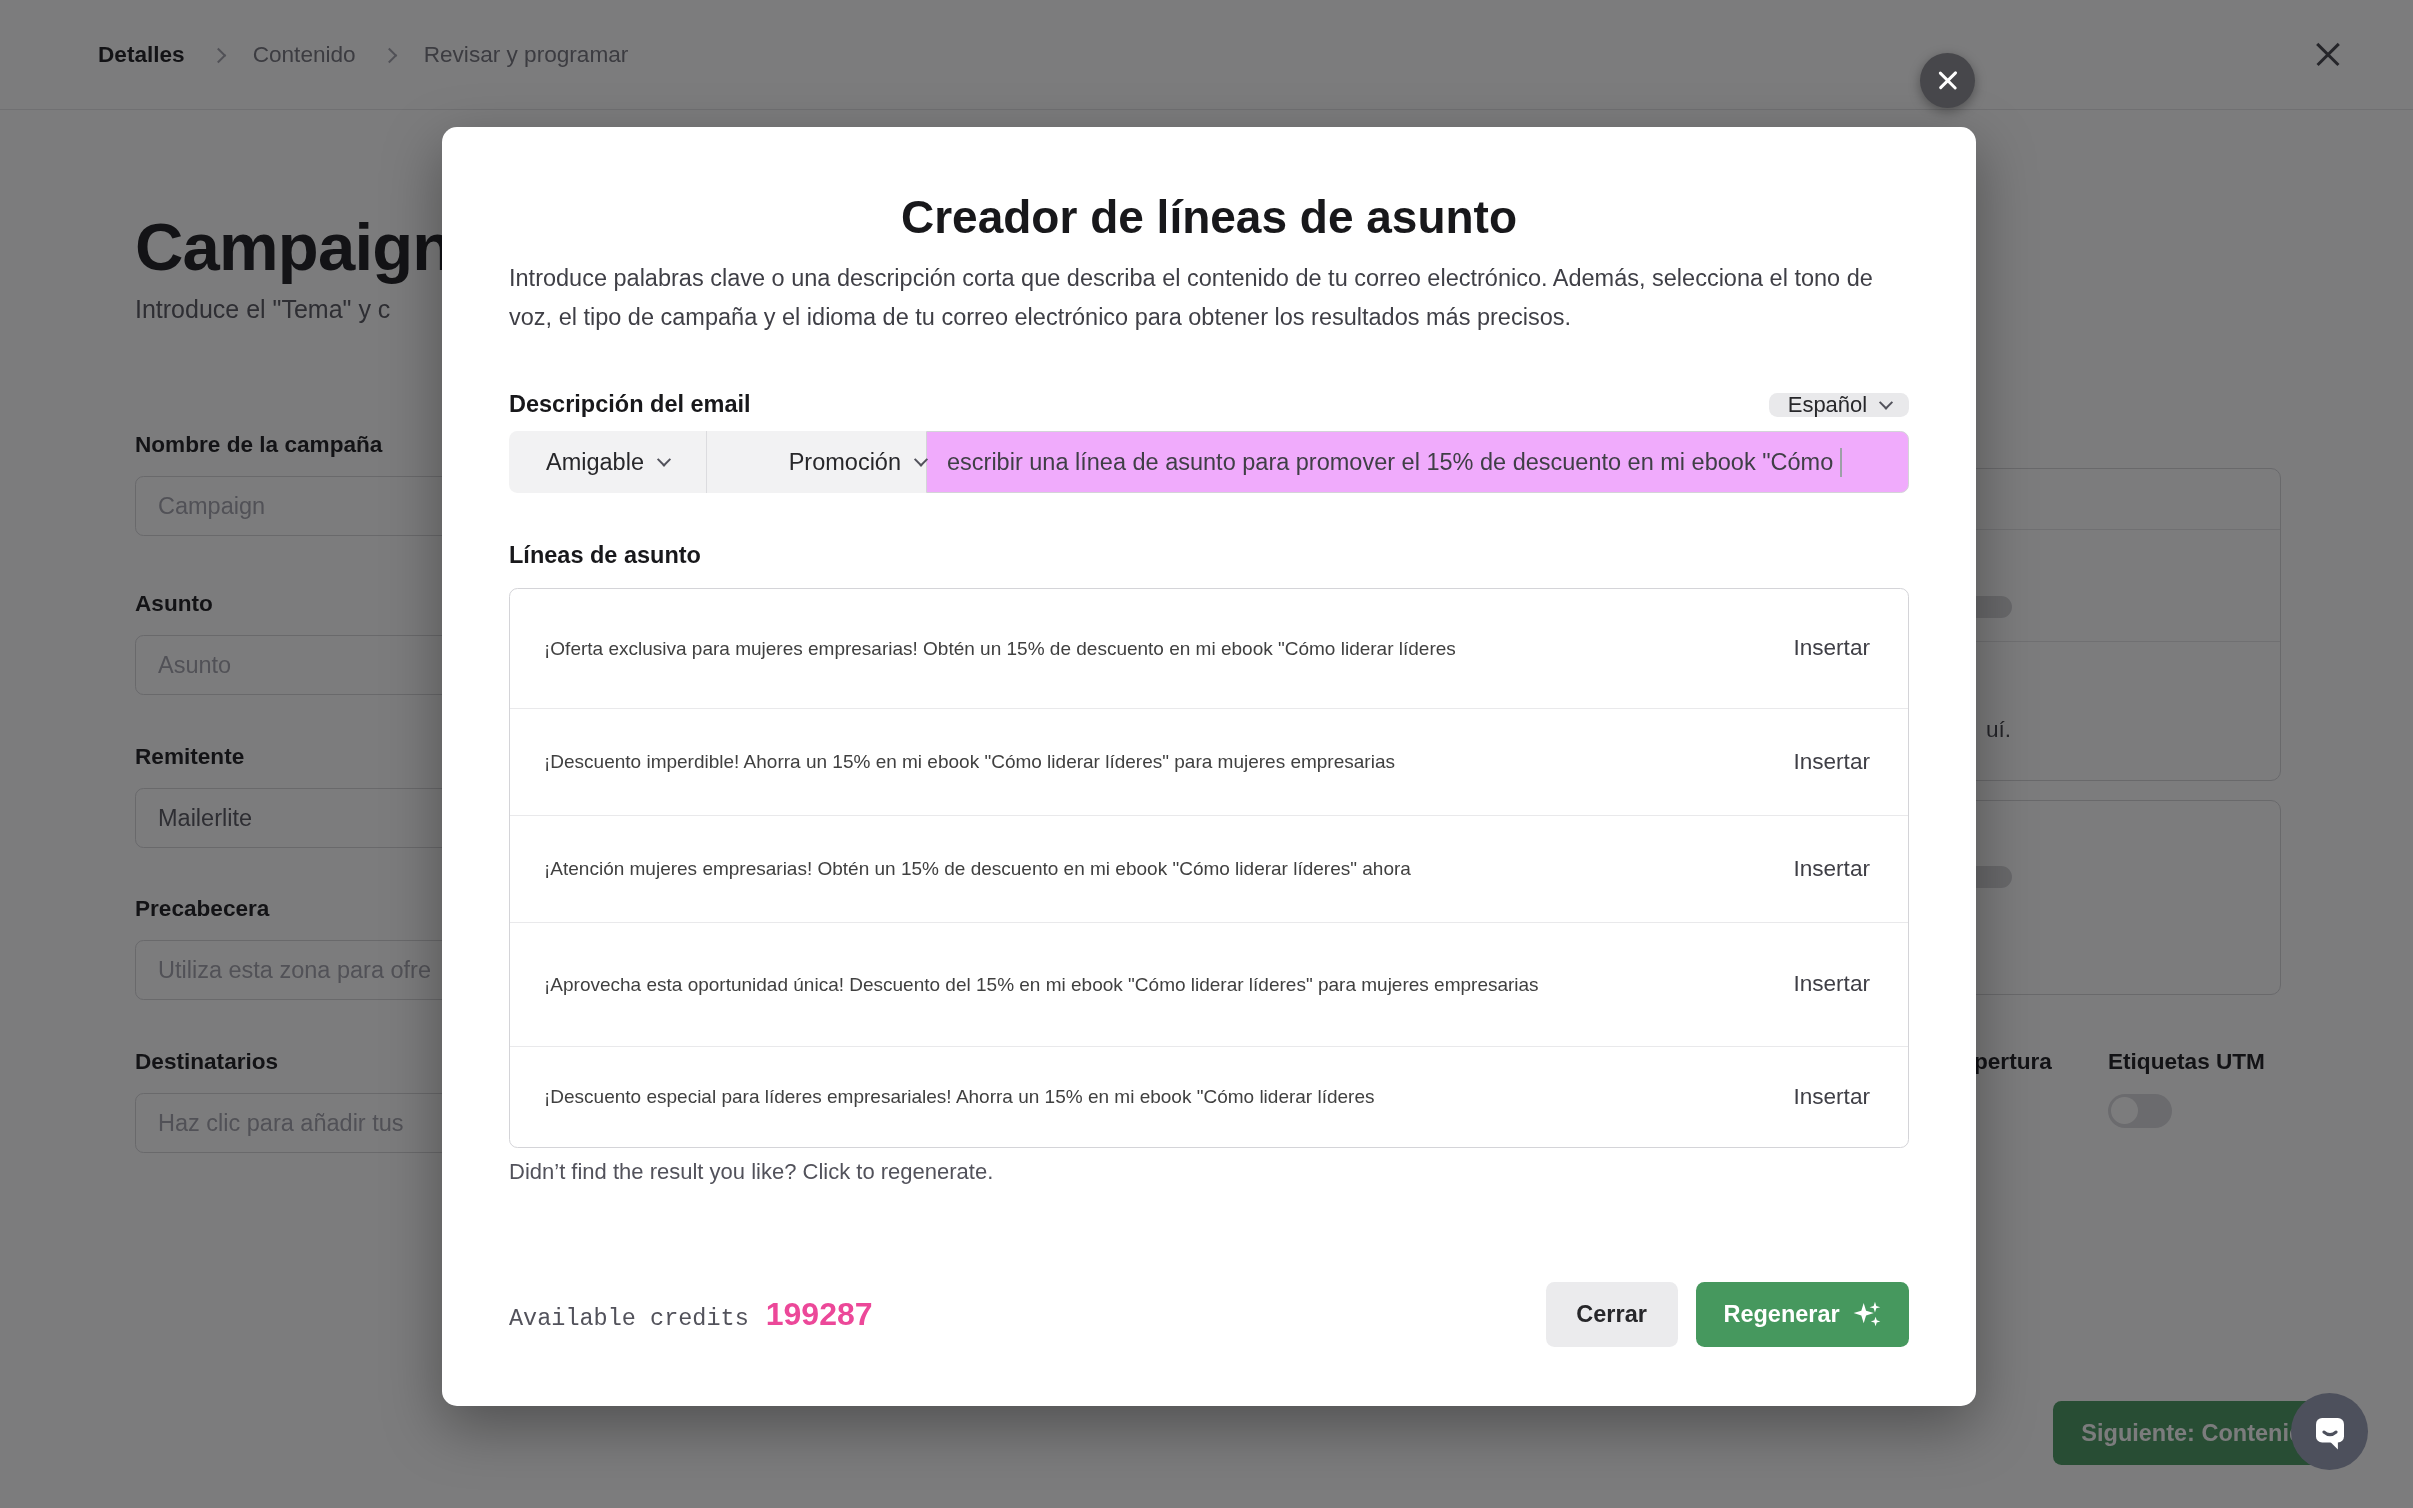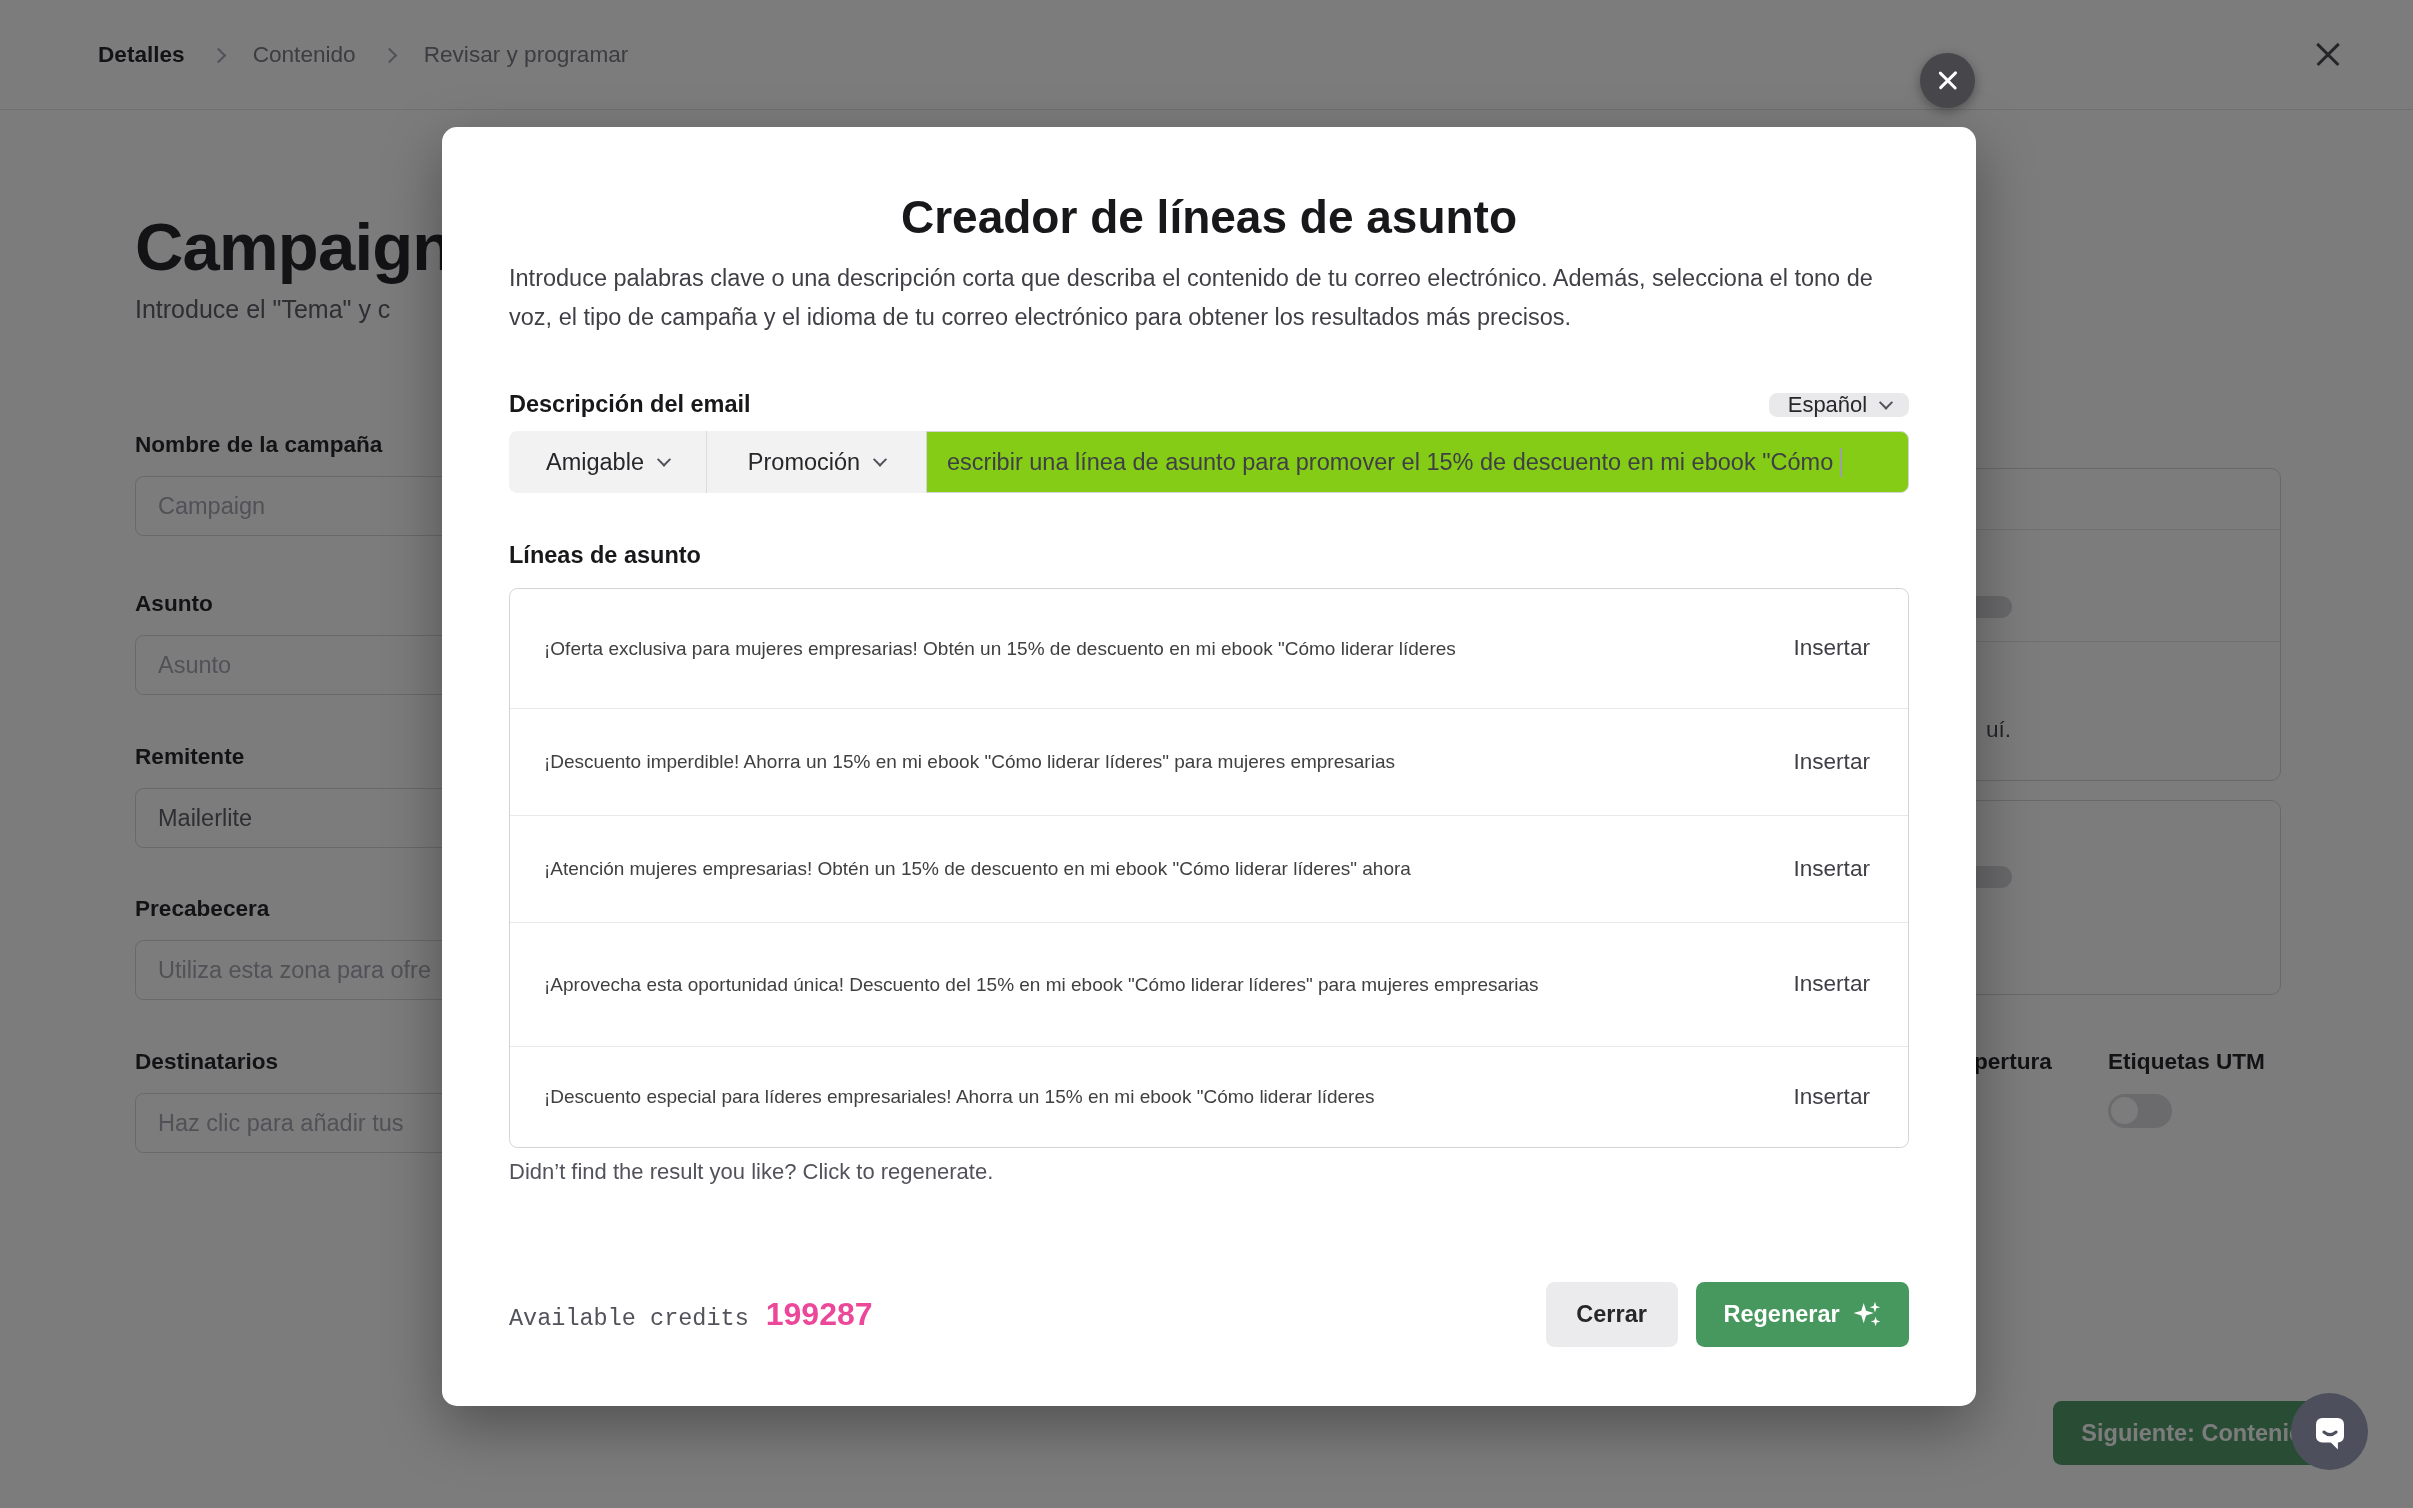--- a/index.html
+++ b/index.html
@@ -49,22 +49,22 @@
   .m-desc { margin-top:22px; font-size:23.5px; line-height:39px; color:#3f3f46; }
 
   .desc-row { margin-top:54px; display:flex; align-items:center; justify-content:space-between; }
   .m-label { font-size:23.5px; font-weight:700; color:#18181b; }
   .lang-pill { display:flex; align-items:center; gap:13.4px; background:#e9e9eb; border:none; border-radius:8.4px; height:24px; padding:0 18.4px; font-size:22px; color:#27272a; font-family:"Liberation Sans",sans-serif; cursor:pointer; }
   .chev-down { width:10px; height:10px; border-right:2.1px solid #52525b; border-bottom:2.1px solid #52525b; transform:rotate(45deg) translate(-1.7px,-1.7px); }
 
   .gen-row { margin-top:13.4px; display:flex; height:62px; border-radius:8.4px; }
   .seg { display:flex; align-items:center; justify-content:center; gap:15px; background:#f2f2f3; font-size:23.5px; color:#27272a; cursor:pointer; }
   .seg.tone { width:198px; border-radius:8.4px 0 0 8.4px; border-right:1.7px solid #dcdcdf; }
-  .seg.type { width:219px; }
-  .gen-input { flex:1; display:flex; align-items:center; background:#84cc16; border:1.7px solid #d4d4d8; border-radius:0 8.4px 8.4px 0; padding:0 20px; overflow:hidden; cursor:text; }
+  .seg.type { width:219px;justify-content:flex-end; }
+  .gen-input { flex:1; display:flex; align-items:center; background:#f0abfc; border:1.7px solid #d4d4d8; border-radius:0 8.4px 8.4px 0; padding:0 20px; overflow:hidden; cursor:text; }
   .gen-input .val { font-size:23.5px; color:#3f3f46; white-space:nowrap; }
   .caret { width:1.7px; height:28.5px; background:#9ca0a6; margin-left:6.7px; flex:none; }
 
   .lines-label { margin-top:49px; font-size:23.5px; font-weight:700; color:#18181b; }
   .lines-box { margin-top:18.4px; border:1.7px solid #d4d4d8; border-radius:8.4px; }
   .line-row { display:flex; align-items:center; padding:0 38px 0 34px; border-top:1.7px solid #e9e9eb; }
   .line-row:first-child { border-top:none; }
   .line-row .txt { flex:1; font-size:19px; line-height:37px; color:#404040; padding-right:59px; }
   .insert-link { flex:none; font-size:22.6px; color:#3f3f46; cursor:pointer; }
   .h2l { min-height:119px; } .h1l { min-height:107px; } .h3l { min-height:107px; } .h4l { min-height:124px; } .h5l { min-height:101px; }

